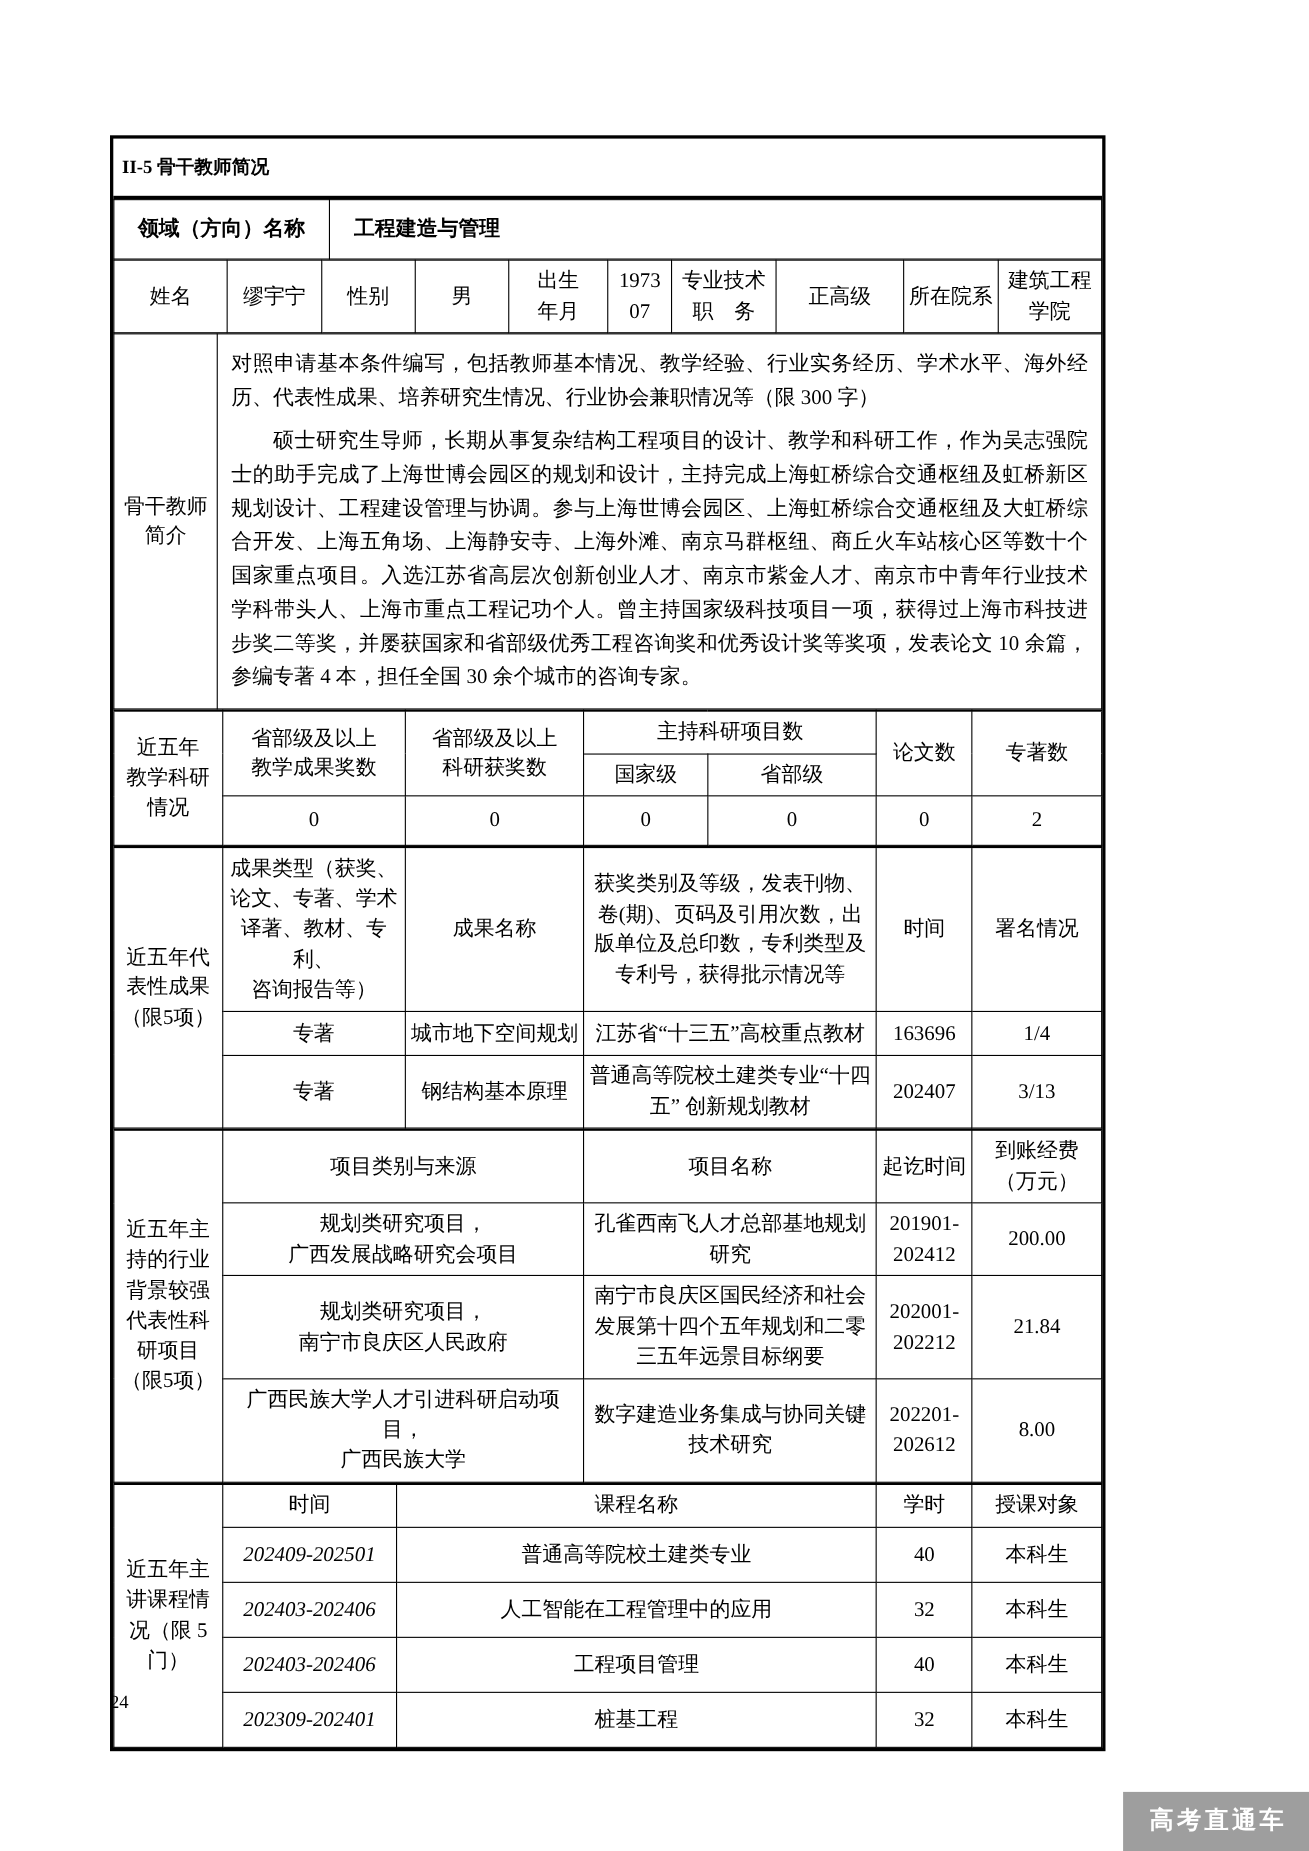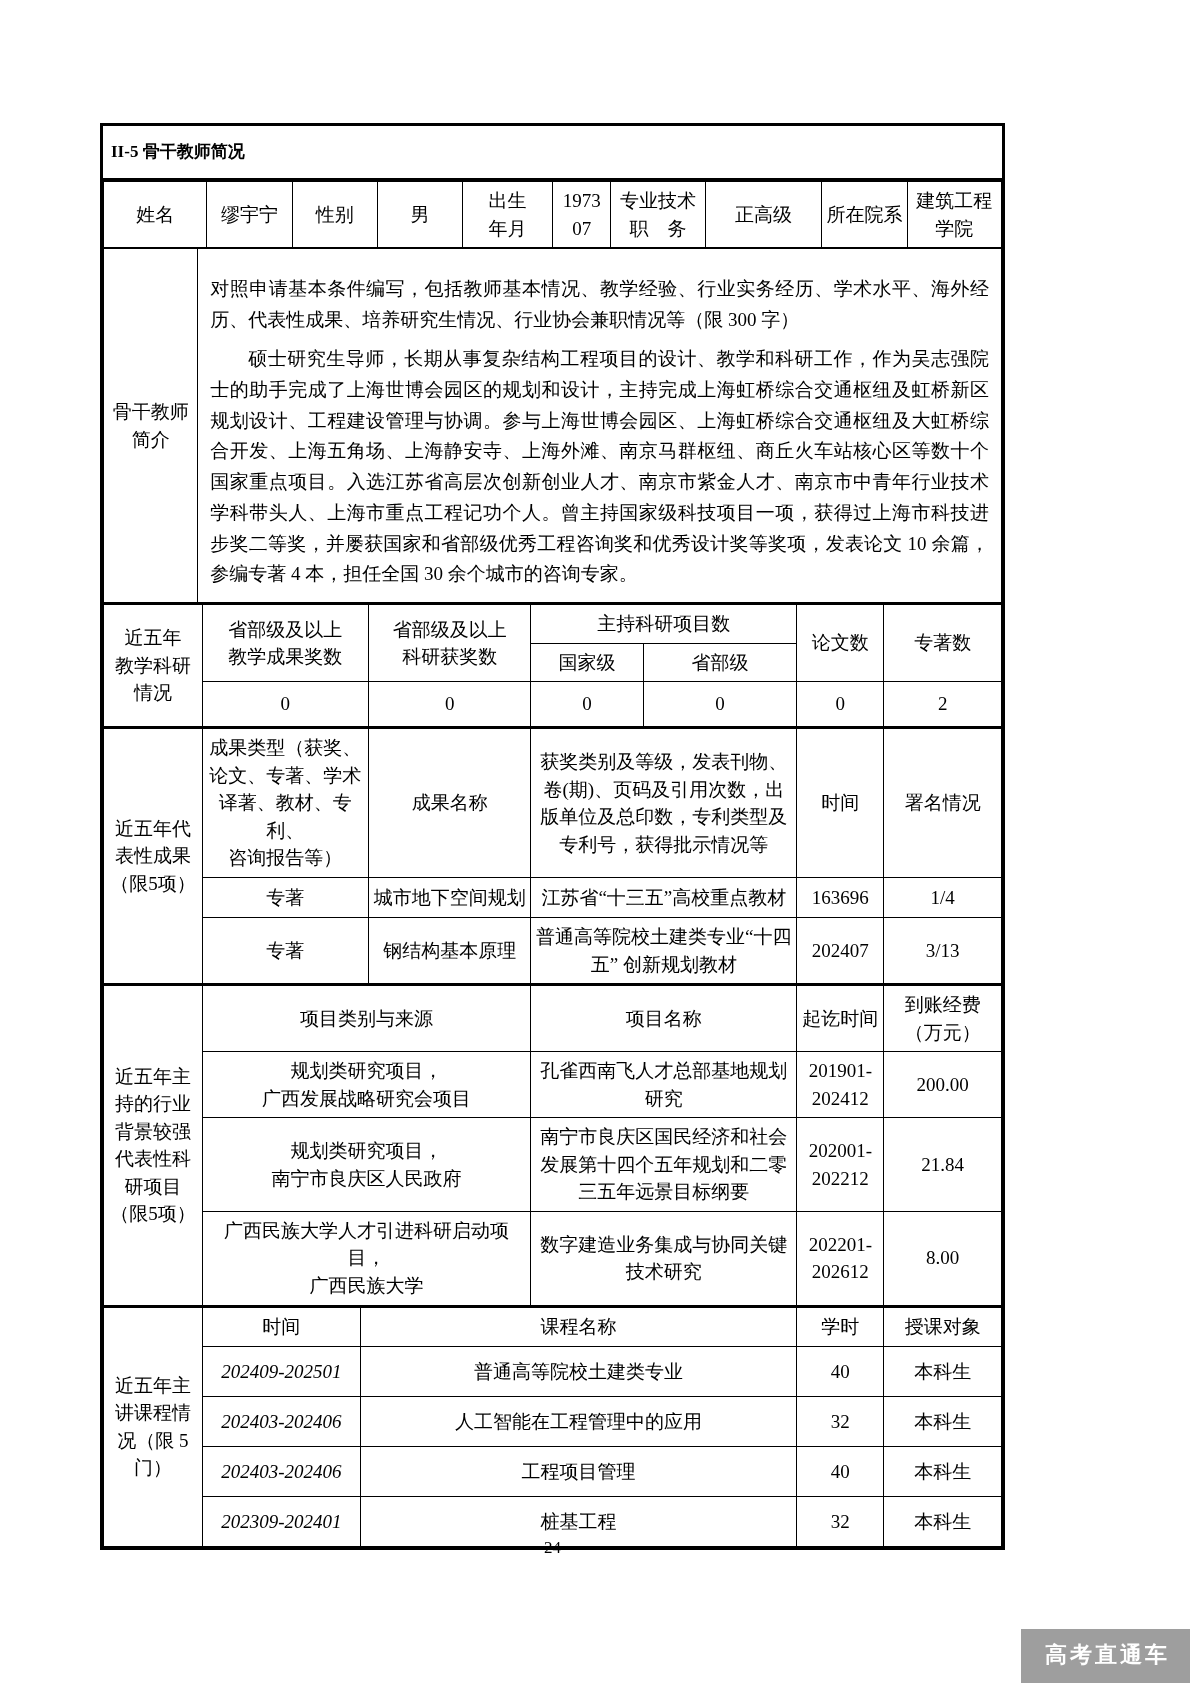--- a/index.html
+++ b/index.html
@@ -21,41 +21,53 @@
     font-size:19px;line-height:1.45;padding:5px 4px;box-sizing:border-box;
     word-break:break-all;
   }
   table.sec{border-top:2px solid #000;}
   .preline{white-space:pre-line;}
   .bold{font-weight:bold;}
   .left{text-align:left;}
   .h54{height:54px;} .h64{height:64px;margin-top:36px;} .h48{height:48px;} .h38{height:38px;}
   .h45{height:45px;} .h110{height:110px;} .h40{height:40px;} .h58{height:58px;}
   .h56{height:56px;} .h88{height:88px;} .h50{height:50px;font-style:italic;}
-  .profile-cell{padding:25px 12px 12px 12px;vertical-align:top;}
+  .profile-cell{padding:12px 12px 12px 12px;vertical-align:top;}
   .profile-hint{margin:0;text-align:justify;line-height:1.62;}
   .profile-body{margin:8px 0 0 0;text-indent:2em;text-align:justify;line-height:1.62;}
   .pagenum{
-    position:absolute;left:100px;top:1538px;width:905px;text-align:center;
+    position:absolute;left:100px;top:1538px;width:905px;
     font-size:17px;
   }
   .watermark{
     position:absolute;right:0;bottom:0;background:#9e9e9e;color:#fff;
     font-family:"Liberation Sans","DejaVu Sans",sans-serif;
     font-size:22px;font-weight:bold;letter-spacing:3px;
     padding:11px 20px 13px 24px;
   }
 </style>
 </head>
 <body>
 
 <div class="sheet">
 
   <div class="form-title">II-5 骨干教师简况</div>
 
+  <table>
+    <colgroup>
+        <col style="width:21.8%">
+        <col style="width:78.2%">
+      </colgroup>
+    <tbody>
+        <tr>
+      <td class="h54 bold">领域（方向）名称</td>
+      <td class="left bold" style="padding-left:22px;">工程建造与管理</td>
+    </tr>
+  </tbody>
+    </table>
 
   <table>
     <colgroup>
       <col style="width:11.5%">
         <col style="width:9.5%">
         <col style="width:9.5%">
       <col style="width:9.5%">
         <col style="width:10%">
         <col style="width:6.5%">
       <col style="width:10.5%">

